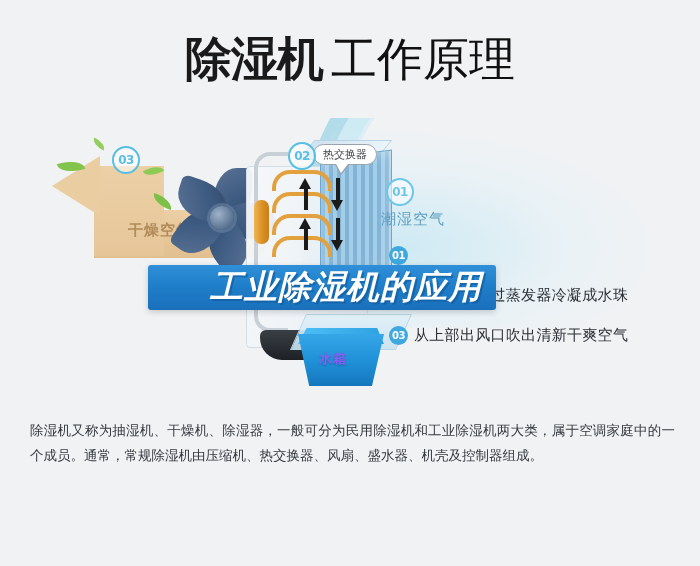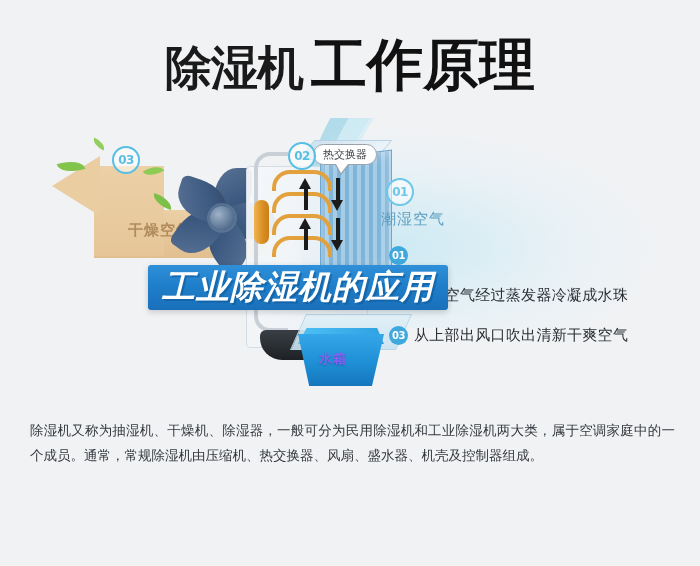--- a/index.html
+++ b/index.html
@@ -7,21 +7,21 @@
     width:700px;height:566px;overflow:hidden;
     background:#f1f2f4;
     font-family:"DejaVu Sans","Liberation Sans",sans-serif;
     position:relative;
   }
   #page{position:absolute;inset:0;width:700px;height:566px;overflow:hidden;background:#f1f2f4;}
 
   
   .title-wrap{position:absolute;left:0;top:28px;width:700px;text-align:center;white-space:nowrap;}
   .title-a{font-size:47px;font-weight:bold;color:#1a1a1a;letter-spacing:-1px;vertical-align:baseline;}
-  .title-b{font-size:56px;font-weight:bold;color:#111;letter-spacing:0px;margin-left:8px;vertical-align:baseline;}
+  .title-b{font-size:46px;font-weight:normal;color:#111;letter-spacing:0px;margin-left:8px;vertical-align:baseline;}
 
   
   .stage{position:absolute;left:0;top:118px;width:700px;height:290px;overflow:hidden;}
 
   
   .swoosh{
     position:absolute;left:300px;top:-130px;width:430px;height:430px;
     border-radius:50%;
     border:34px solid #a8d9e8;
     border-color:#a8d9e8 transparent transparent #a8d9e8;
@@ -208,20 +208,21 @@
   .banner{
     position:absolute;left:148px;top:265px;padding:5px 14px 7px 14px;
     background:linear-gradient(180deg,#2f8fd8 0%,#1f7ec9 48%,#1a6fba 100%);
     border-radius:3px;
     box-shadow:0 2px 6px rgba(0,0,0,.18);
   }
   .banner-text{
     font-size:33px;font-weight:bold;font-style:italic;color:#ffffff;
     letter-spacing:1px;white-space:nowrap;line-height:1;
     text-shadow:2px 2px 0 rgba(12,86,150,.55);
+    margin-left:48px;
   }
 
   
   .paras{position:absolute;left:30px;top:418px;width:645px;}
   .para{font-size:13.5px;line-height:25px;color:#33383d;text-align:justify;margin-bottom:16px;}
 </style>
 </head>
 <body>
 
 <div id="page">

